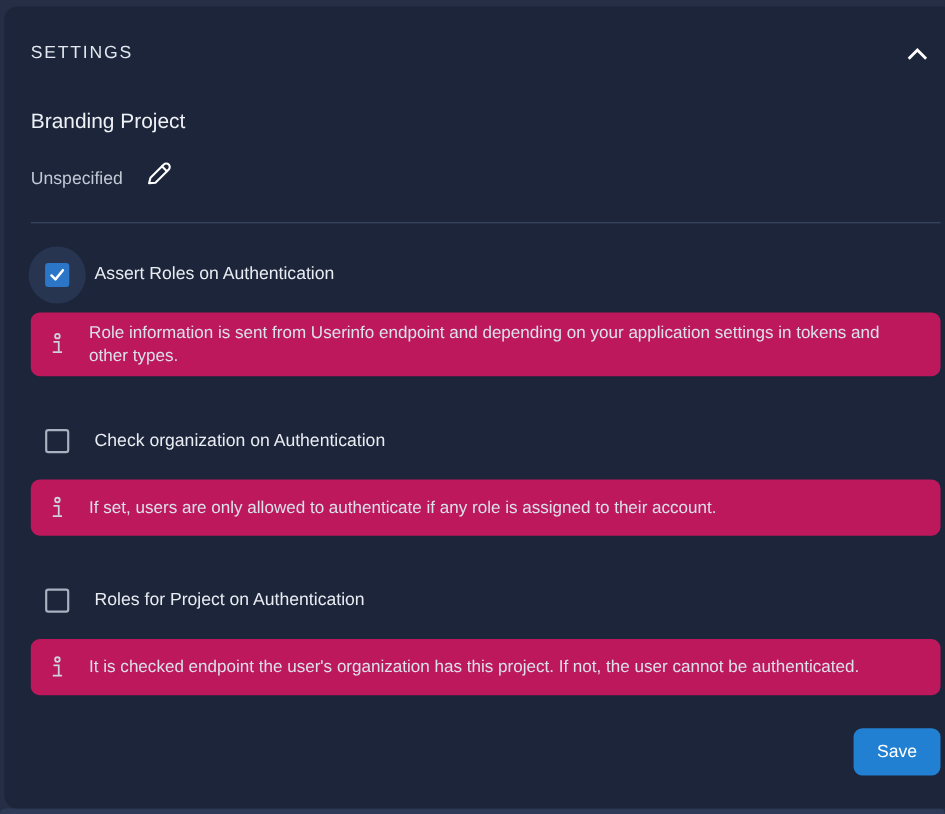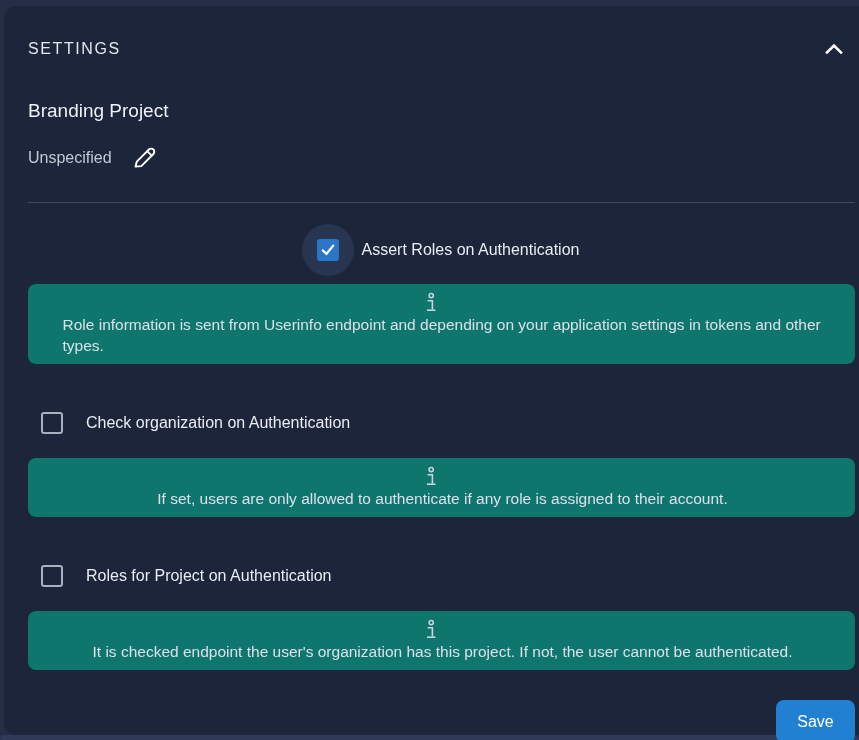--- a/index.html
+++ b/index.html
@@ -41,38 +41,38 @@
   }
   
   .branding-label {
     margin-top: 42px;
     font-size: 19px;
     color: #eef1f6;
     font-weight: 400;
   }
   .branding-value-row {
     margin-top: 22px;
-    display: flex; align-items: center; gap: 18px;
+    display: flex; align-items: flex-end; gap: 18px;
     height: 28px;
   }
   .branding-value { font-size: 16px; color: #c3c9d6; }
   .edit-btn { background: none; border: none; cursor: pointer; padding: 0; line-height: 0; }
   .divider {
     margin-top: 30px;
     border: none;
     border-top: 1px solid #3d4965;
     height: 0;
   }
   
   .option-row {
     display: flex; align-items: center;
     margin-top: 33px;
     min-height: 52px;
   }
-  .option-row.first { margin-top: 21px; justify-content: center; }
+  .option-row.first { margin-top: 21px; }
   .cb-halo {
     width: 52px; height: 52px; border-radius: 50%;
     display: flex; align-items: center; justify-content: center;
     flex: 0 0 52px;
     margin-left: -2px;
   }
   .cb-halo.checked-halo { background: rgba(110, 155, 225, 0.14); }
   .checkbox {
     width: 22px; height: 22px;
     border-radius: 3px;
@@ -85,26 +85,25 @@
   .checkbox.checked svg { display: block; }
   .option-label {
     margin-left: 8px;
     font-size: 16px;
     color: #e9ecf2;
     cursor: pointer;
   }
   
   .info-box {
     margin-top: 9px;
-    background: #0f766e;
+    background: #be185d;
     border-radius: 8px;
     min-height: 51px;
     display: flex; align-items: center;
     padding: 8px 16px 8px 18px;
-    flex-direction: column;
   }
   .info-box.first-info { margin-top: 8px; }
   .info-icon {
     flex: 0 0 12px;
     margin-right: 23px;
     color: #ccd3e0;
     line-height: 0;
   }
   .info-text {
     font-size: 15.5px;

